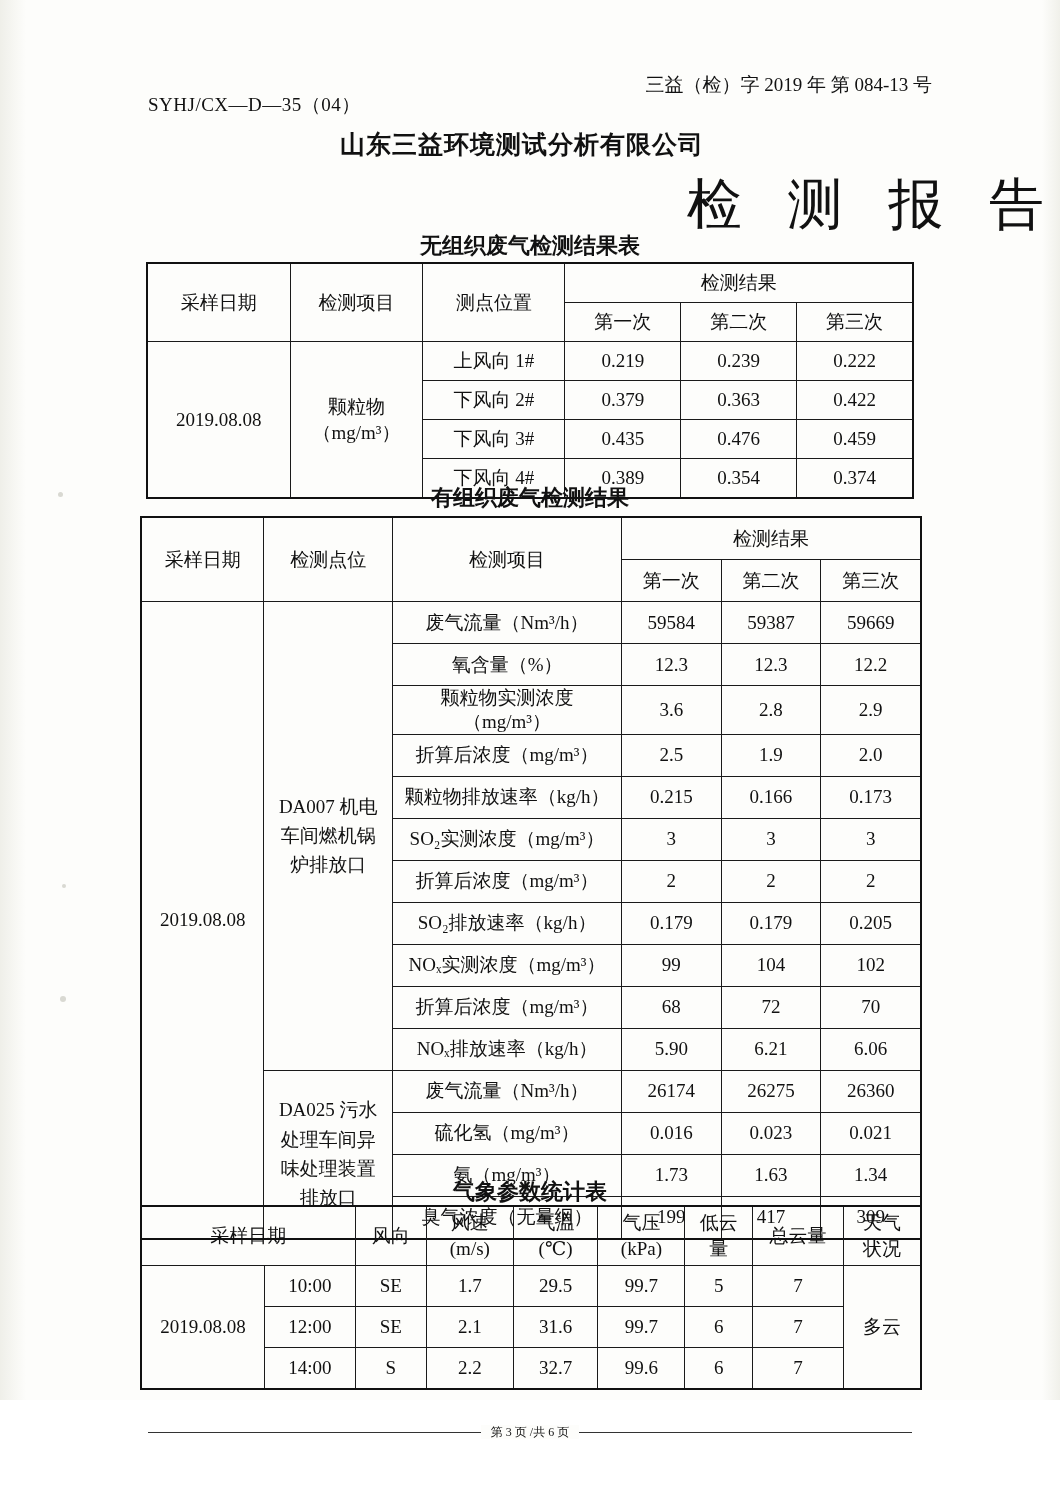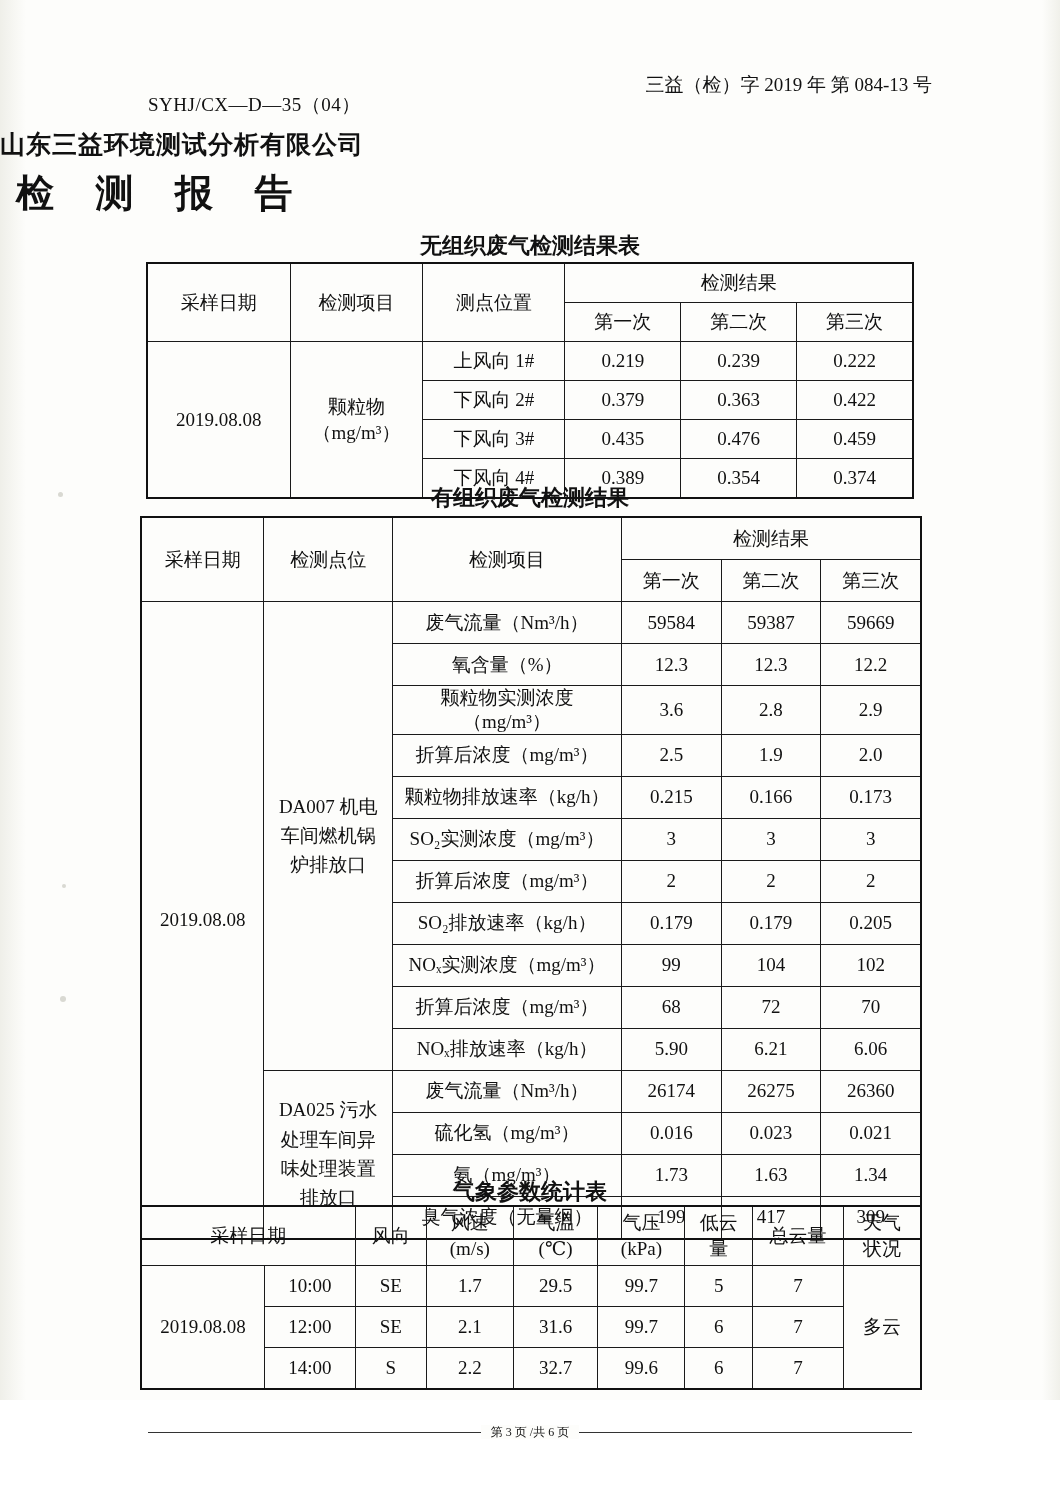--- a/index.html
+++ b/index.html
@@ -50,32 +50,32 @@
     position: absolute;
     right: 128px;
     top: 72px;
     font-size: 19px;
     white-space: nowrap;
   }
   .company {
     position: absolute;
     left: 0; right: 16px;
     top: 128px;
-    text-align: left;
+    text-align: center;
     font-size: 25px;
     font-weight: bold;
     letter-spacing: 1px;
   }
   .main-title {
     position: absolute;
     left: 0; right: 0;
     top: 168px;
-    text-align: left;
-    font-size: 38px;
-    font-weight: bold;
+    text-align: right;
+    font-size: 55px;
+    font-weight: normal;
     letter-spacing: 16px;
     text-indent: 16px;
   }
   .section-title {
     position: absolute;
     left: 0; right: 0;
     text-align: center;
     font-size: 22px;
     font-weight: bold;
   }

